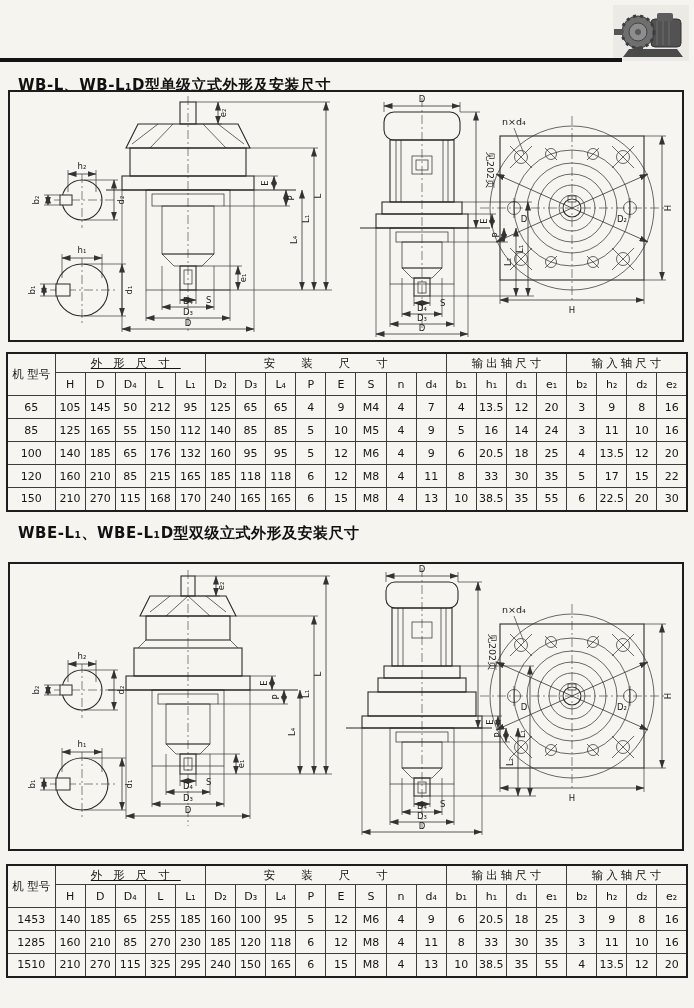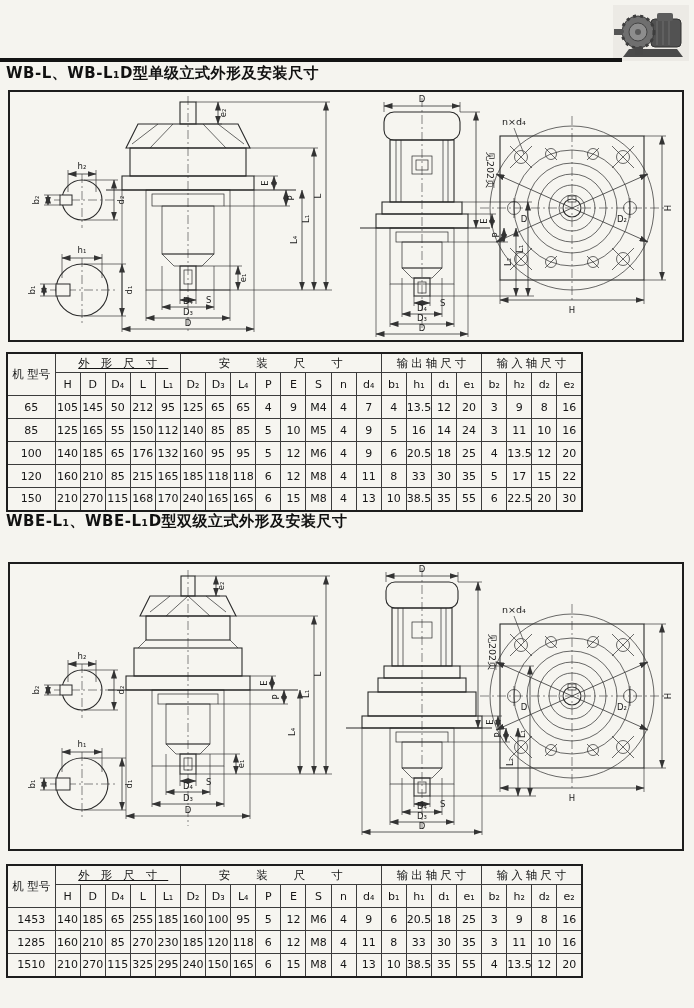--- a/index.html
+++ b/index.html
@@ -5,41 +5,41 @@
   html,body{margin:0;padding:0;}
   body{
     width:694px;height:1008px;position:relative;
     background:#f5f4ef;
     font-family:"DejaVu Sans","Liberation Sans",sans-serif;
     color:#1a1a1a;overflow:hidden;
   }
   .top-rule{position:absolute;top:58px;left:0;width:622px;height:4px;background:#141414;}
   .photo{position:absolute;top:5px;right:5px;width:76px;height:56px;}
   .sec-title{
-    position:absolute;left:6px;margin:0;
+    position:absolute;left:6px;margin:12px;
     font-size:15px;font-weight:bold;letter-spacing:0.5px;color:#111;
   }
   #title1{top:64px;}
   #title2{top:512px;}
   .panel{
     position:absolute;left:8px;width:672px;
     border:2px solid #1d1d1d;background:#f6f5f0;
   }
   #panel1{top:90px;height:248px;}
   #panel2{top:562px;height:285px;}
   svg text{font-family:"DejaVu Sans","Liberation Sans",sans-serif;}
   .lbl{font-size:8.5px;fill:#222;}
   .lbl9{font-size:9.5px;fill:#222;}
   .dim{stroke:#333;stroke-width:0.8;marker-start:url(#arr);marker-end:url(#arr);}
   .ext{stroke:#3a3a3a;stroke-width:0.7;}
   .out{stroke:#2a2a2a;stroke-width:1.1;fill:none;}
   .thin{stroke:#2a2a2a;stroke-width:0.7;fill:none;}
   .cl{stroke:#555;stroke-width:0.7;stroke-dasharray:9 3 2 3;fill:none;}
   table.dims{
-    position:absolute;left:6px;width:577px;
+    position:absolute;left:6px;width:682px;
     border-collapse:collapse;table-layout:fixed;
     border:2px solid #1d1d1d;background:#f6f5f0;
     font-size:11px;color:#161616;
   }
   #table1{top:352px;}
   #table2{top:864px;}
   table.dims th,table.dims td{
     border:1px solid #3c3c3c;text-align:center;vertical-align:middle;
     padding:0;font-weight:normal;overflow:hidden;white-space:nowrap;
   }

